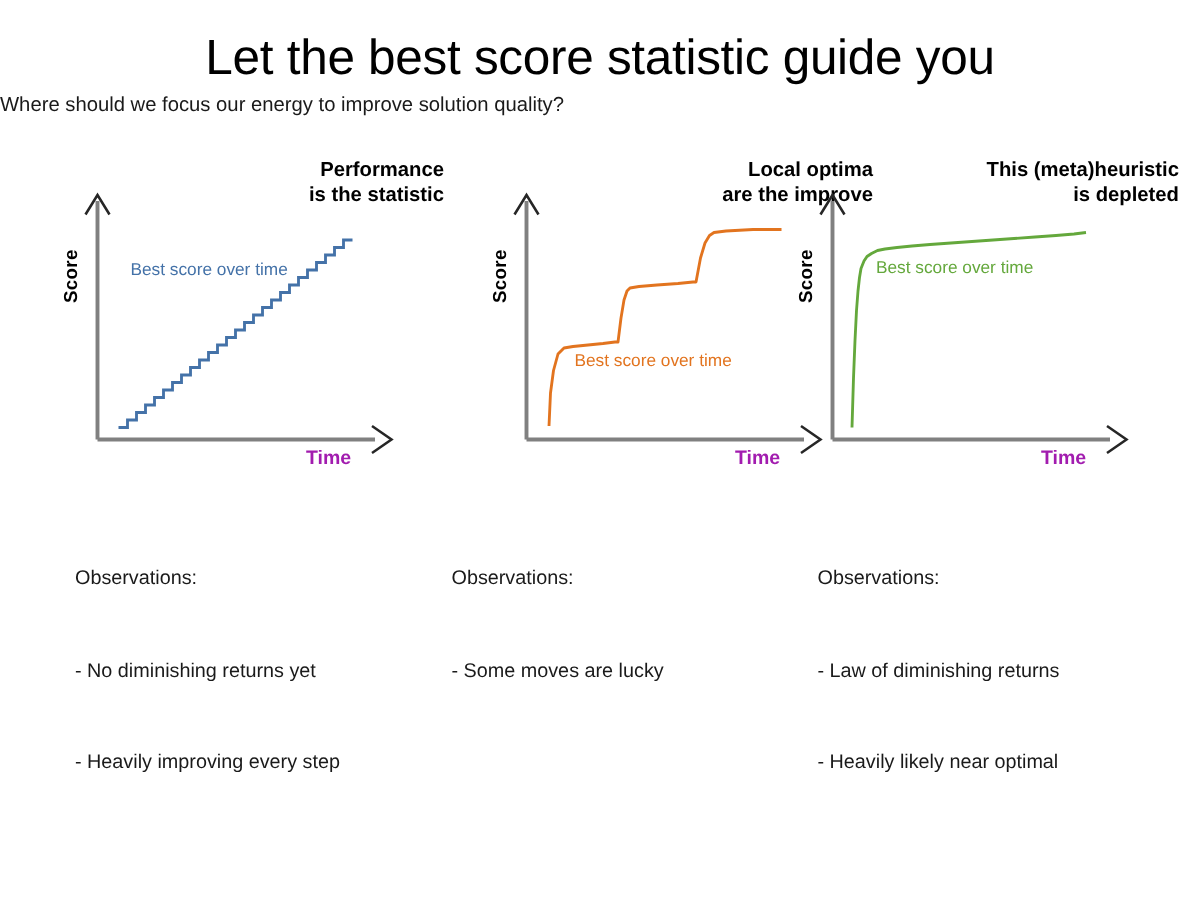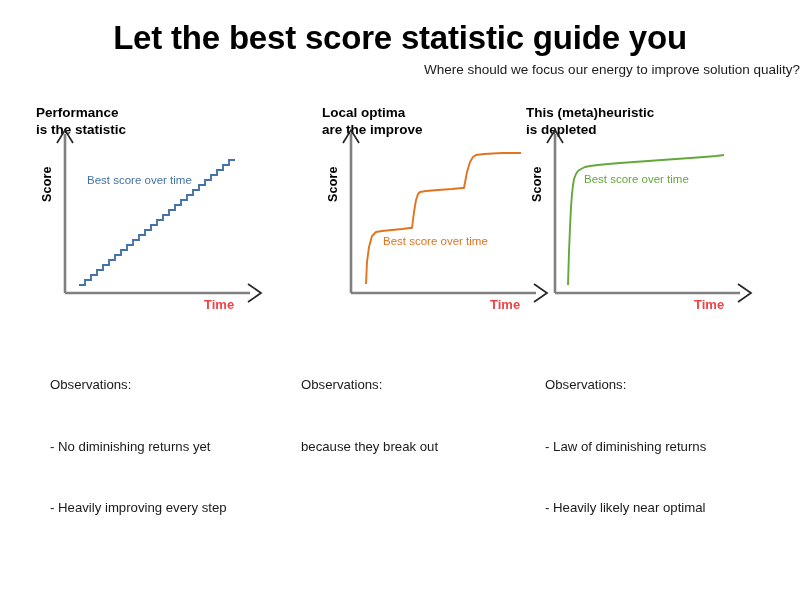--- a/index.html
+++ b/index.html
@@ -17,31 +17,31 @@
   }
 
   
   #page-title {
     position: absolute;
     top: 18px;
     left: 0;
     width: 800px;
     text-align: center;
     font-size: 33px;
-    font-weight: 700;
+    font-weight: 400;
     line-height: 40px;
     color: #000000;
     letter-spacing: -0.2px;
   }
   #page-subtitle {
     position: absolute;
     top: 61px;
     left: 0;
     width: 800px;
-    text-align: right;
+    text-align: left;
     font-size: 13.5px;
     font-weight: 400;
     line-height: 18px;
     color: #1a1a1a;
   }
 
   
   .panel {
     position: absolute;
     top: 104px;
@@ -50,21 +50,21 @@
   }
   #panel-0 { left: 36px; }
   #panel-1 { left: 286px; margin-left: 36px; }
   #panel-2 { left: 526px; }
 
   .panel-title {
     position: absolute;
     top: 0;
     left: 0;
     width: 260px;
-    text-align: left;
+    text-align: right;
     font-size: 13.5px;
     font-weight: bold;
     line-height: 17px;
     color: #000000;
   }
   .panel-title .t-line { display: block; }
 
   .chart-svg {
     position: absolute;
     top: 8px;
@@ -78,21 +78,21 @@
     color: #000000;
     transform: rotate(-90deg);
     transform-origin: left top;
     white-space: nowrap;
     letter-spacing: 0.2px;
   }
   .axis-label-x {
     position: absolute;
     font-size: 13px;
     font-weight: bold;
-    color: #ef4444;
+    color: #a21caf;
     white-space: nowrap;
   }
 
   .series-label {
     position: absolute;
     font-size: 11.5px;
     font-weight: 400;
     white-space: nowrap;
   }
 
@@ -185,21 +185,21 @@
   
   
   
   
   
   
 </div>
 
 <div class="text-col" id="text-col-1">
   <span class="block-heading">Observations:</span>
-  <span class="block-line">because they break out</span>
+  <span class="block-line">- Some moves are lucky</span>
   
   
   
   
   
   
   
   
 </div>
 

